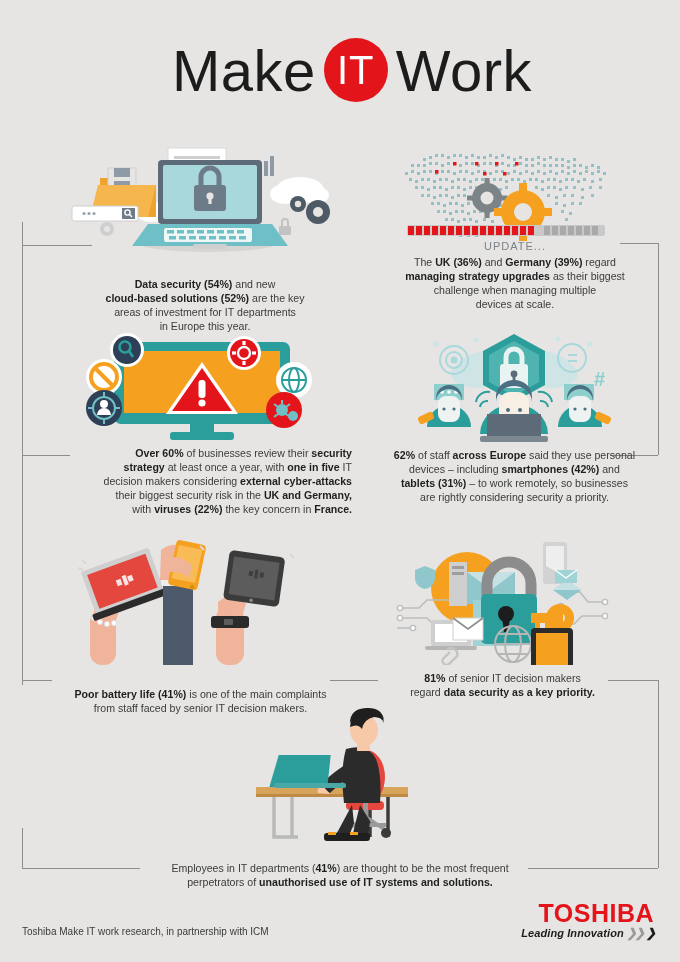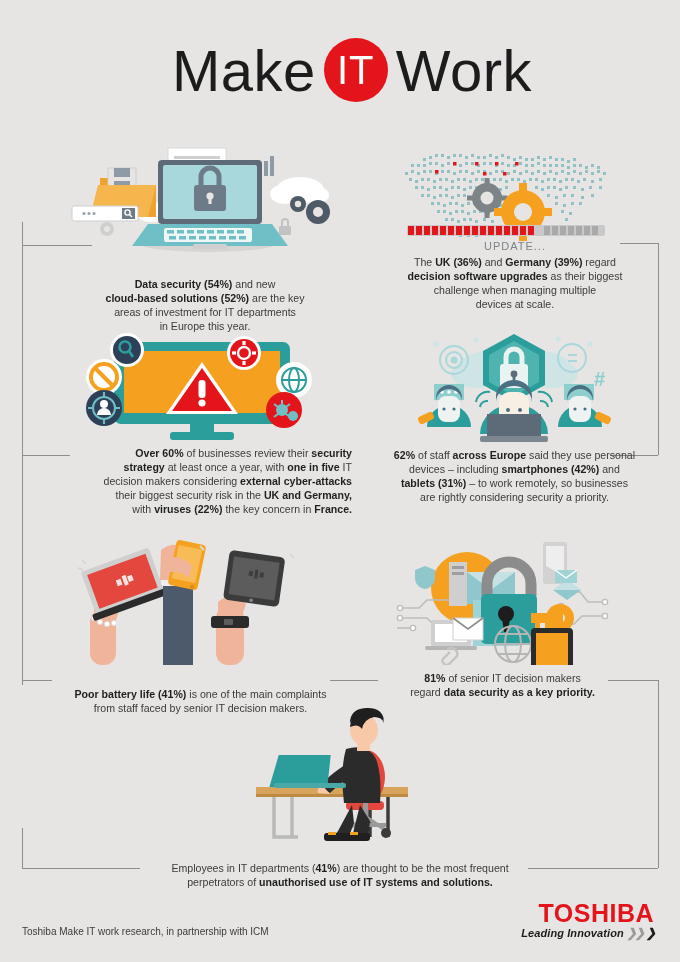--- a/index.html
+++ b/index.html
@@ -491,21 +491,21 @@
             <rect x="177" y="86" width="6" height="9"></rect>
           <rect x="185" y="86" width="6" height="9"></rect>
             <rect x="193" y="86" width="6" height="9"></rect>
           <rect x="201" y="86" width="6" height="9"></rect>
             <rect x="209" y="86" width="6" height="9"></rect>
           <rect x="217" y="86" width="6" height="9"></rect>
         </g>
         <text x="140" y="110" text-anchor="middle" fill="#7c8488" font-family="Liberation Sans, sans-serif" font-size="11" letter-spacing="1">UPDATE...</text>
       </svg>
     </div>
-    <div class="caption" style="">The <b>UK (36%)</b> and <b>Germany (39%)</b> regard<br><b>decision software upgrades</b> as their biggest<br>challenge when managing multiple<br>devices at scale.</div>
+    <div class="caption" style="">The <b>UK (36%)</b> and <b>Germany (39%)</b> regard<br><b>managing strategy upgrades</b> as their biggest<br>challenge when managing multiple<br>devices at scale.</div>
   </div>
 
   <div class="block" style="left:52px;top:330px;width:300px;">
     <div class="art" style="height:112px;">
       <svg width="300" height="112" viewBox="0 0 300 112">
 
         <rect x="62" y="12" width="176" height="82" rx="7" fill="#2b9e9b"></rect>
         <rect x="72" y="21" width="156" height="62" fill="#f5a11f"></rect>
         <rect x="138" y="94" width="24" height="10" fill="#2b9e9b"></rect>
         <rect x="118" y="102" width="64" height="8" rx="3" fill="#2b9e9b"></rect>

